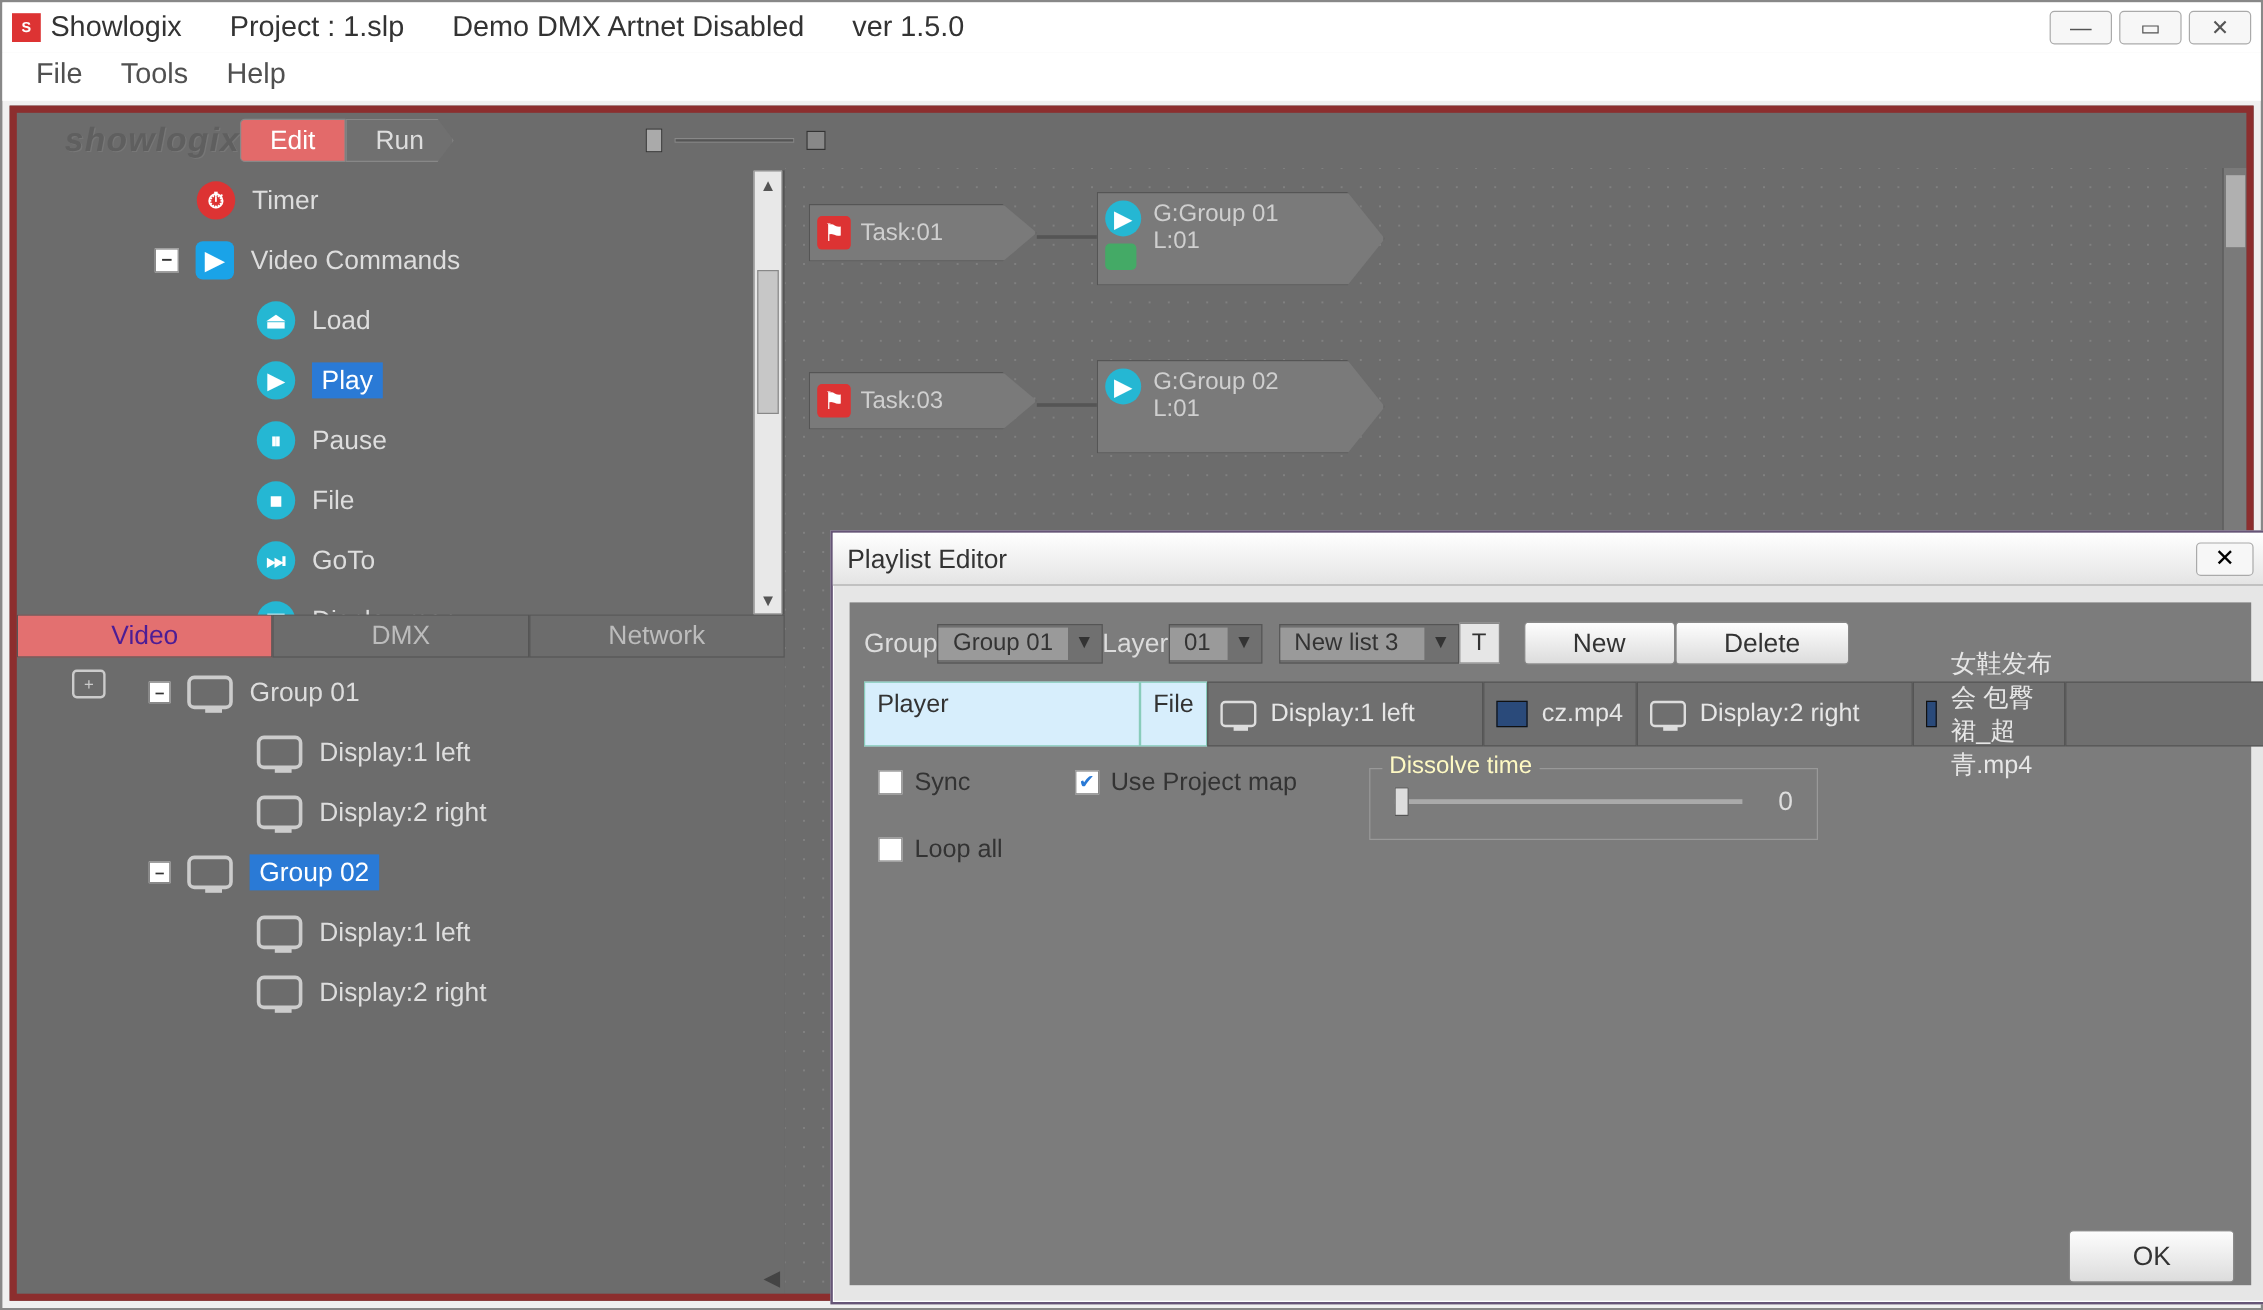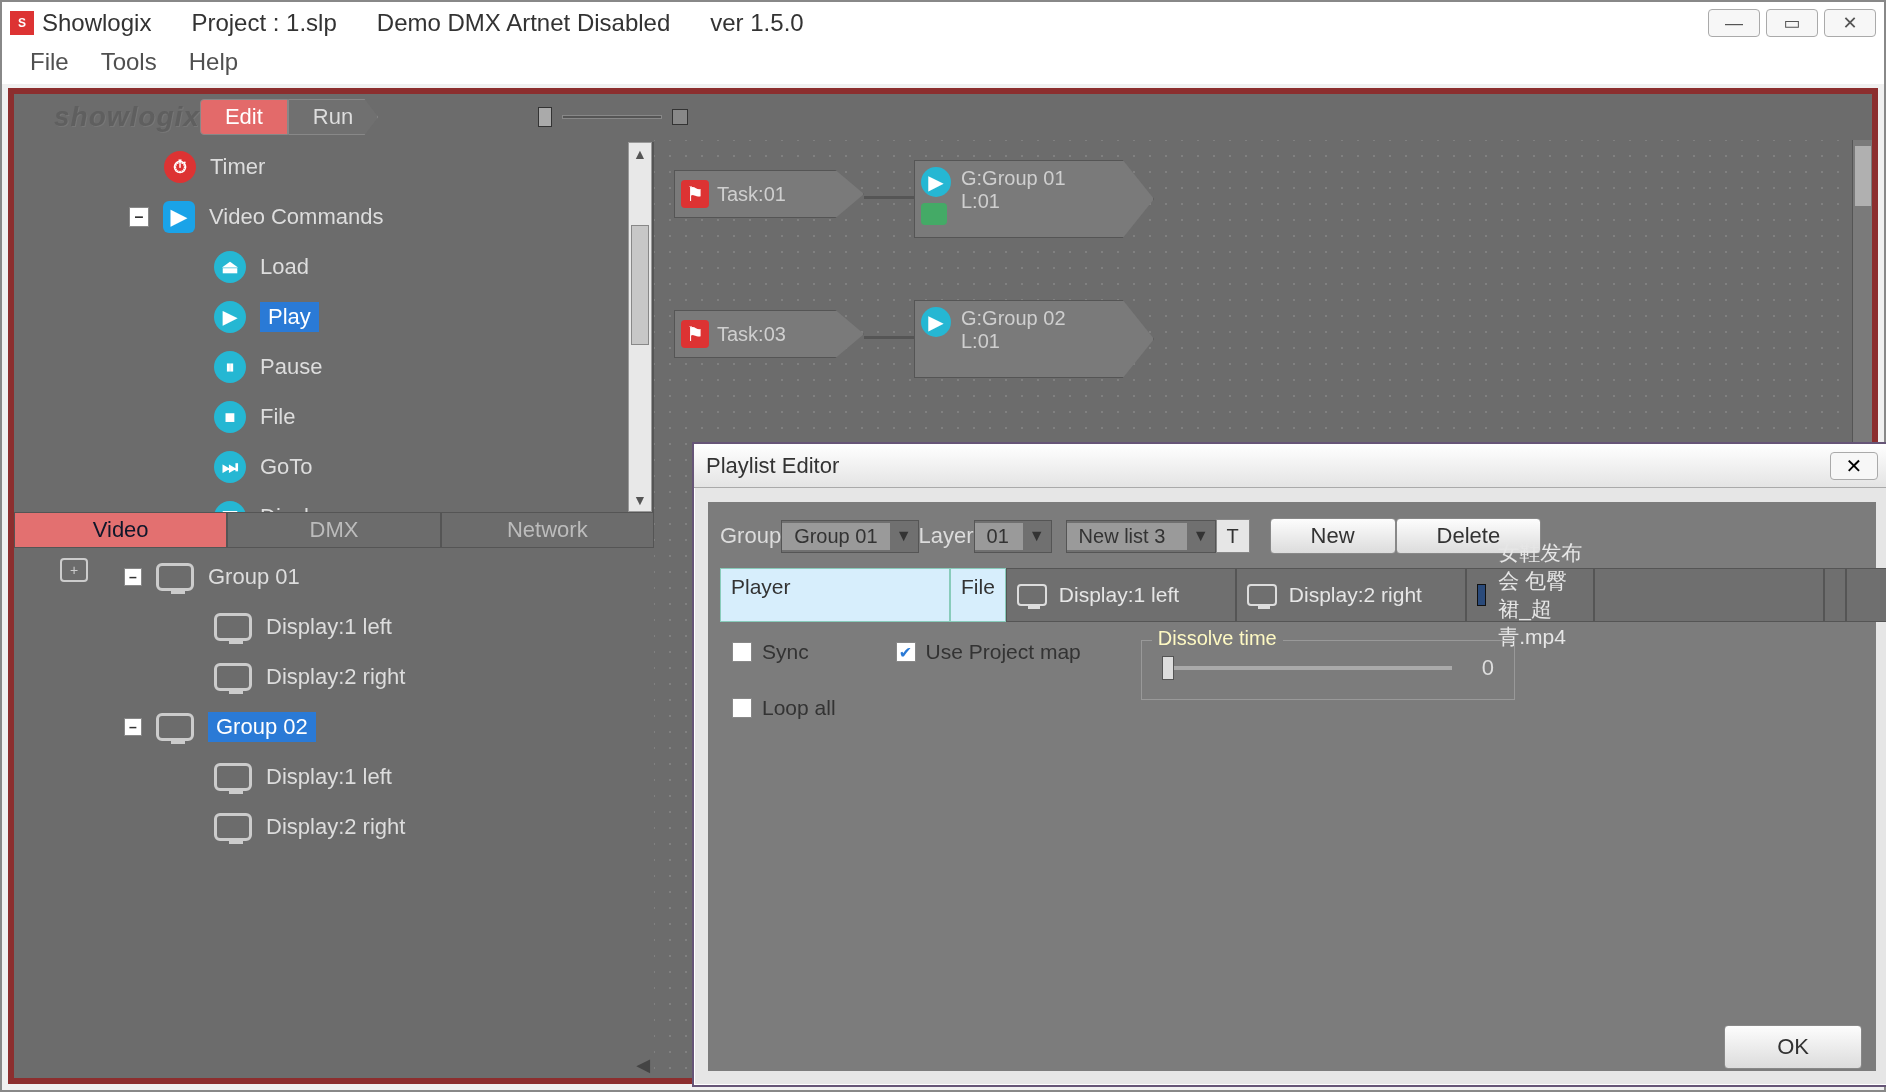--- a/index.html
+++ b/index.html
@@ -79,21 +79,21 @@
 .tree-item.root { padding-left: 115px; }
 .tree-item .exp { width:20px;height:20px;background:#fff;border:1px solid #888;display:flex;align-items:center;justify-content:center;font-size:16px;color:#333;font-weight:bold;}
 .icon-circ{ width:32px;height:32px;border-radius:50%; display:flex;align-items:center;justify-content:center;color:#fff;font-size:18px;font-weight:bold;}
 .icon-red{background:#d33;}
 .icon-sq{width:32px;height:32px;border-radius:6px;display:flex;align-items:center;justify-content:center;color:#fff;}
 .icon-blue{background:#1aa3e8;}
 .icon-cyan{background:#25b7d3;}
 .tree-item .lbl.sel { background:#2a7ad6; color:#fff; padding:2px 8px;}
 .tabs3 { display:flex; }
 .tabs3 .t3 { flex:1; text-align:center; font-size:22px; padding:4px 0; background:#6c6c6c; color:#bcbcbc; border:1px solid #555;}
-.tabs3 .t3.active { background:#e37070; color:#0f172a; }
+.tabs3 .t3.active { background:#e37070; color:#4c1d95; }
 .group-tree { flex:1; position:relative; padding-top:4px;}
 .group-tree .add-icon{ position:absolute; left:46px; top:10px; width:28px;height:24px; border:2px solid #ccc; border-radius:4px; display:flex;align-items:center;justify-content:center;color:#ccc;font-size:14px;}
 .grow{ display:flex;align-items:center;height:50px;gap:14px;font-size:22px;color:#ddd;}
 .grow.g1{ padding-left:110px;}
 .grow.g2{ padding-left:200px;}
 .mon-icon{ width:38px;height:28px;border:3px solid #ccc;border-radius:6px;position:relative;}
 .mon-icon:after{content:"";position:absolute;bottom:-6px;left:12px;width:14px;height:5px;background:#ccc;}
 .grow .exp { width:18px;height:18px;background:#fff;border:1px solid #888;display:flex;align-items:center;justify-content:center;font-size:14px;color:#333;font-weight:bold;}
 .grow .lbl.sel{ background:#2a7ad6;color:#fff;padding:2px 8px;}
 .left-panel .bot-arrow{position:absolute;bottom:2px;right:4px;color:#444;font-size:18px;}
@@ -344,20 +344,24 @@
       <div class="pl-table">
         <div class="pl-head">
           <div class="h h1">Player</div>
           <div class="h h2">File</div>
         </div>
         <div class="pl-row">
           <div class="c c1">
               <div class="mon"></div>
               <span>Display:1 left</span>
             </div>
+          <div class="c c2">
+              <div class="film"></div>
+              <span>cz.mp4</span>
+            </div>
         </div>
         <div class="pl-row">
           <div class="c c1">
               <div class="mon"></div>
               <span>Display:2 right</span>
             </div>
           <div class="c c2">
               <div class="film"></div>
               <span>女鞋发布会 包臀裙_超青.mp4</span>
             </div>

